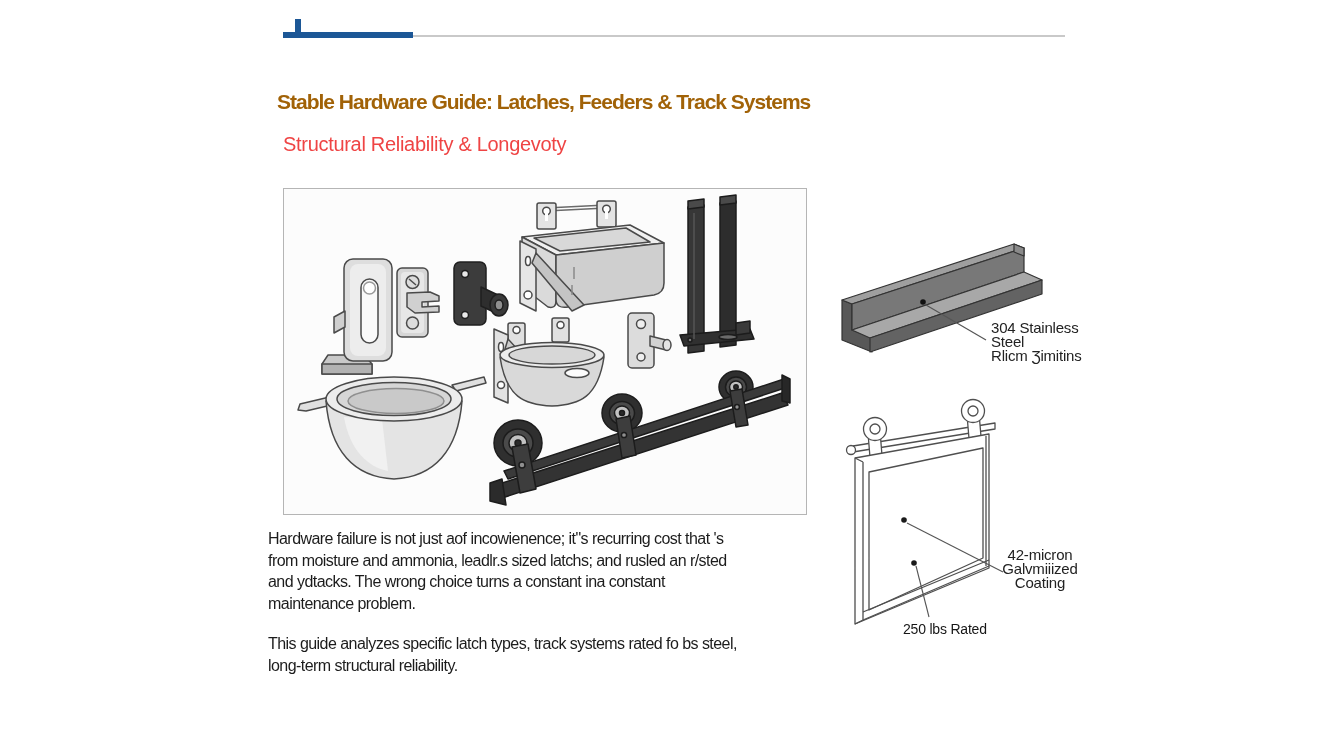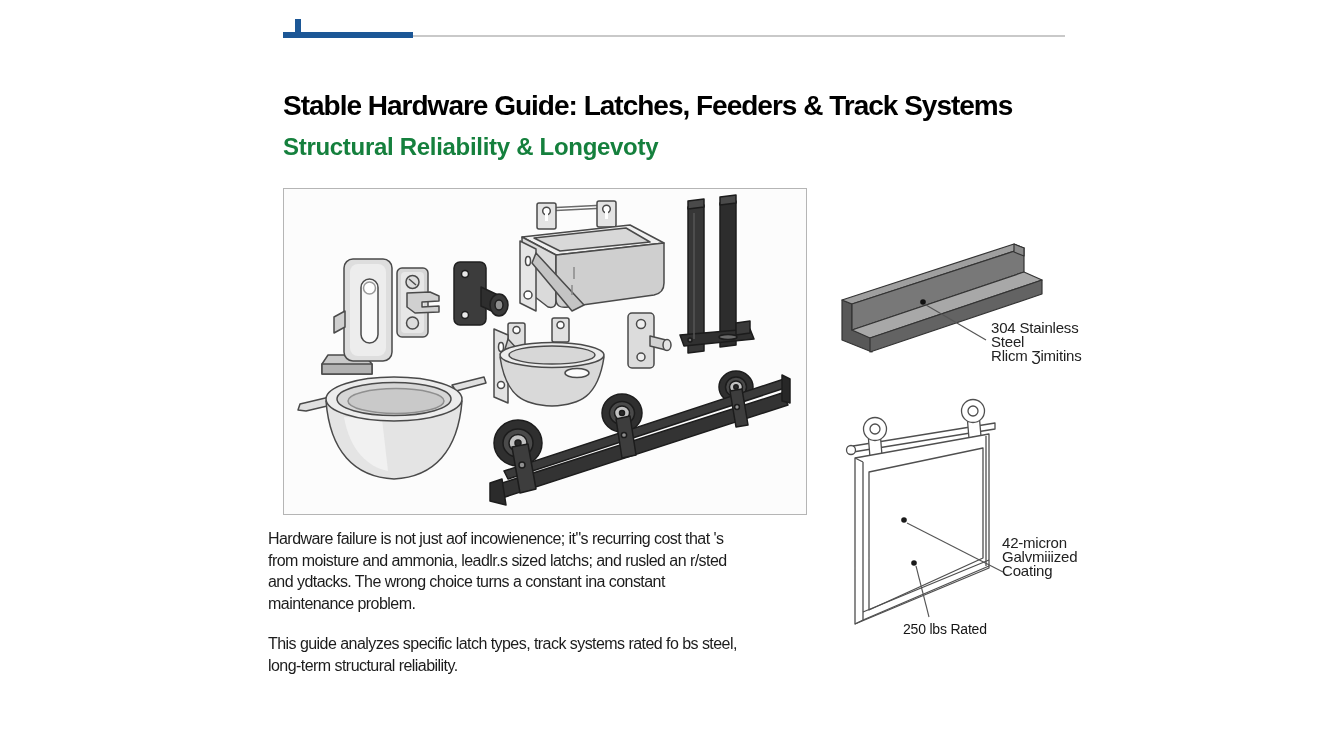--- a/index.html
+++ b/index.html
@@ -3,35 +3,35 @@
 <meta charset="utf-8">
 <style>
   html,body{margin:0;padding:0;background:#ffffff;}
   .page{position:relative;width:1344px;height:756px;background:#ffffff;overflow:hidden;
         font-family:"Liberation Sans", sans-serif;color:#1f1f1f;}
   
   .rule-blue{position:absolute;left:283px;top:32px;width:130px;height:6px;background:#1c5796;}
   .rule-tick{position:absolute;left:295px;top:19px;width:6px;height:14px;background:#1c5796;}
   .rule-gray{position:absolute;left:413px;top:35px;width:652px;height:2px;background:#c9c9c9;}
   
-  .title{position:absolute;left:283px;top:90px;margin:0;font-size:28px;font-weight:700;
-         letter-spacing:-1px;color:#000000;white-space:nowrap;}
-  .subtitle{position:absolute;left:283px;top:133px;margin:0;font-size:24px;font-weight:700;
-         letter-spacing:-0.3px;color:#15803d;white-space:nowrap;}
+  .title{position:absolute;left:277px;top:90px;margin:0;font-size:21px;font-weight:700;
+         letter-spacing:-1px;color:#a16207;white-space:nowrap;}
+  .subtitle{position:absolute;left:283px;top:133px;margin:0;font-size:20px;font-weight:400;
+         letter-spacing:-0.3px;color:#ef4444;white-space:nowrap;}
   
   .figure-box{position:absolute;left:283px;top:188px;width:524px;height:327px;
          border:1px solid #b5b5b5;background:#fcfcfc;box-sizing:border-box;}
   .figure-box svg{display:block;}
   
   .rail-figure{position:absolute;left:836px;top:236px;width:224px;height:134px;}
   .door-figure{position:absolute;left:843px;top:396px;width:166px;height:274px;}
   
   .callout{position:absolute;font-size:15px;line-height:14px;color:#222;letter-spacing:-0.2px;}
   .rail-label{left:991px;top:321px;text-align:left;}
-  .coating-label{left:1002px;top:536px;width:76px;text-align:left;}
+  .coating-label{left:1002px;top:548px;width:76px;text-align:center;}
   .rating-label{left:903px;top:622px;font-size:14px;color:#161616;}
   
   .para{position:absolute;left:268px;font-size:16px;line-height:21.5px;
         letter-spacing:-0.55px;color:#1c1c1c;}
   .para div{white-space:nowrap;}
   .p1{top:528px;}
   .p2{top:633px;}
 </style>
 </head>
 <body>

